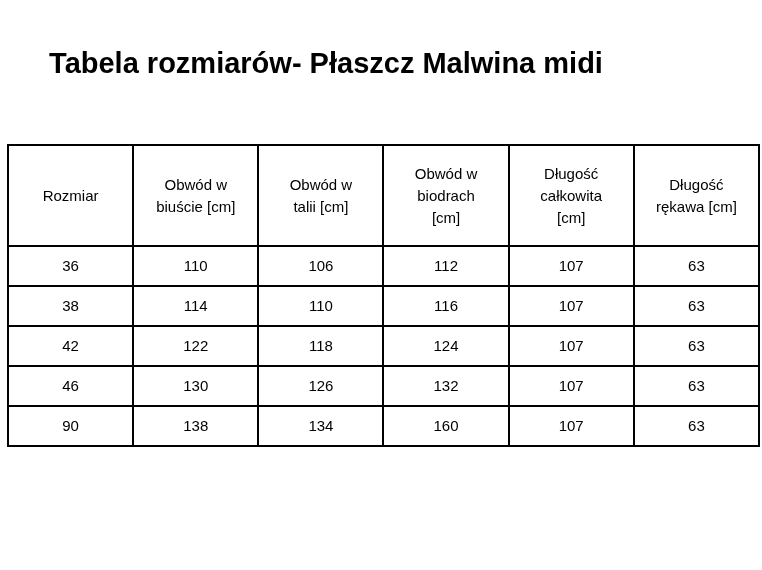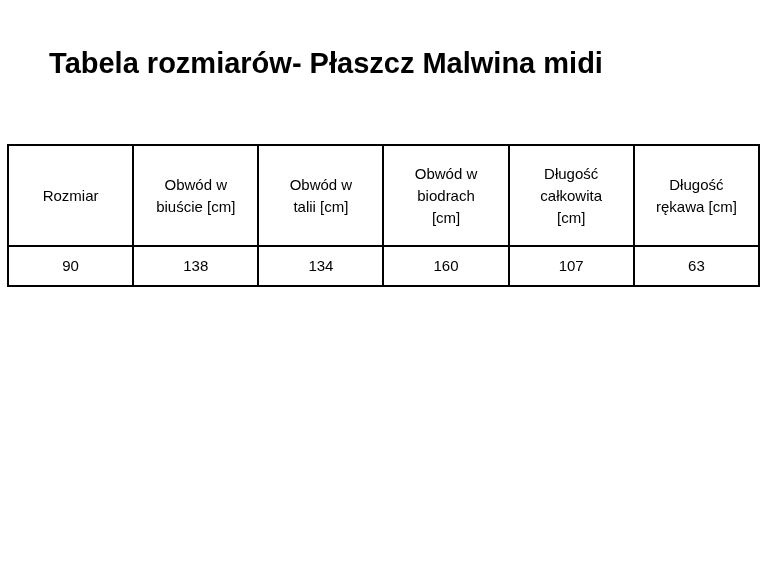--- a/index.html
+++ b/index.html
@@ -84,20 +84,52 @@
 [cm]</th>
         <th>Długość
 całkowita
 [cm]</th>
         <th>Długość
 rękawa [cm]</th>
       </tr>
     </thead>
     <tbody>
       <tr>
+        <td>36</td>
+        <td>110</td>
+        <td>106</td>
+        <td>112</td>
+        <td>107</td>
+        <td>63</td>
+      </tr>
+      <tr>
+        <td>38</td>
+        <td>114</td>
+        <td>110</td>
+        <td>116</td>
+        <td>107</td>
+        <td>63</td>
+      </tr>
+      <tr>
+        <td>42</td>
+        <td>122</td>
+        <td>118</td>
+        <td>124</td>
+        <td>107</td>
+        <td>63</td>
+      </tr>
+      <tr>
+        <td>46</td>
+        <td>130</td>
+        <td>126</td>
+        <td>132</td>
+        <td>107</td>
+        <td>63</td>
+      </tr>
+      <tr>
         <td>90</td>
         <td>138</td>
         <td>134</td>
         <td>160</td>
         <td>107</td>
         <td>63</td>
       </tr>
     </tbody>
   </table>
 

